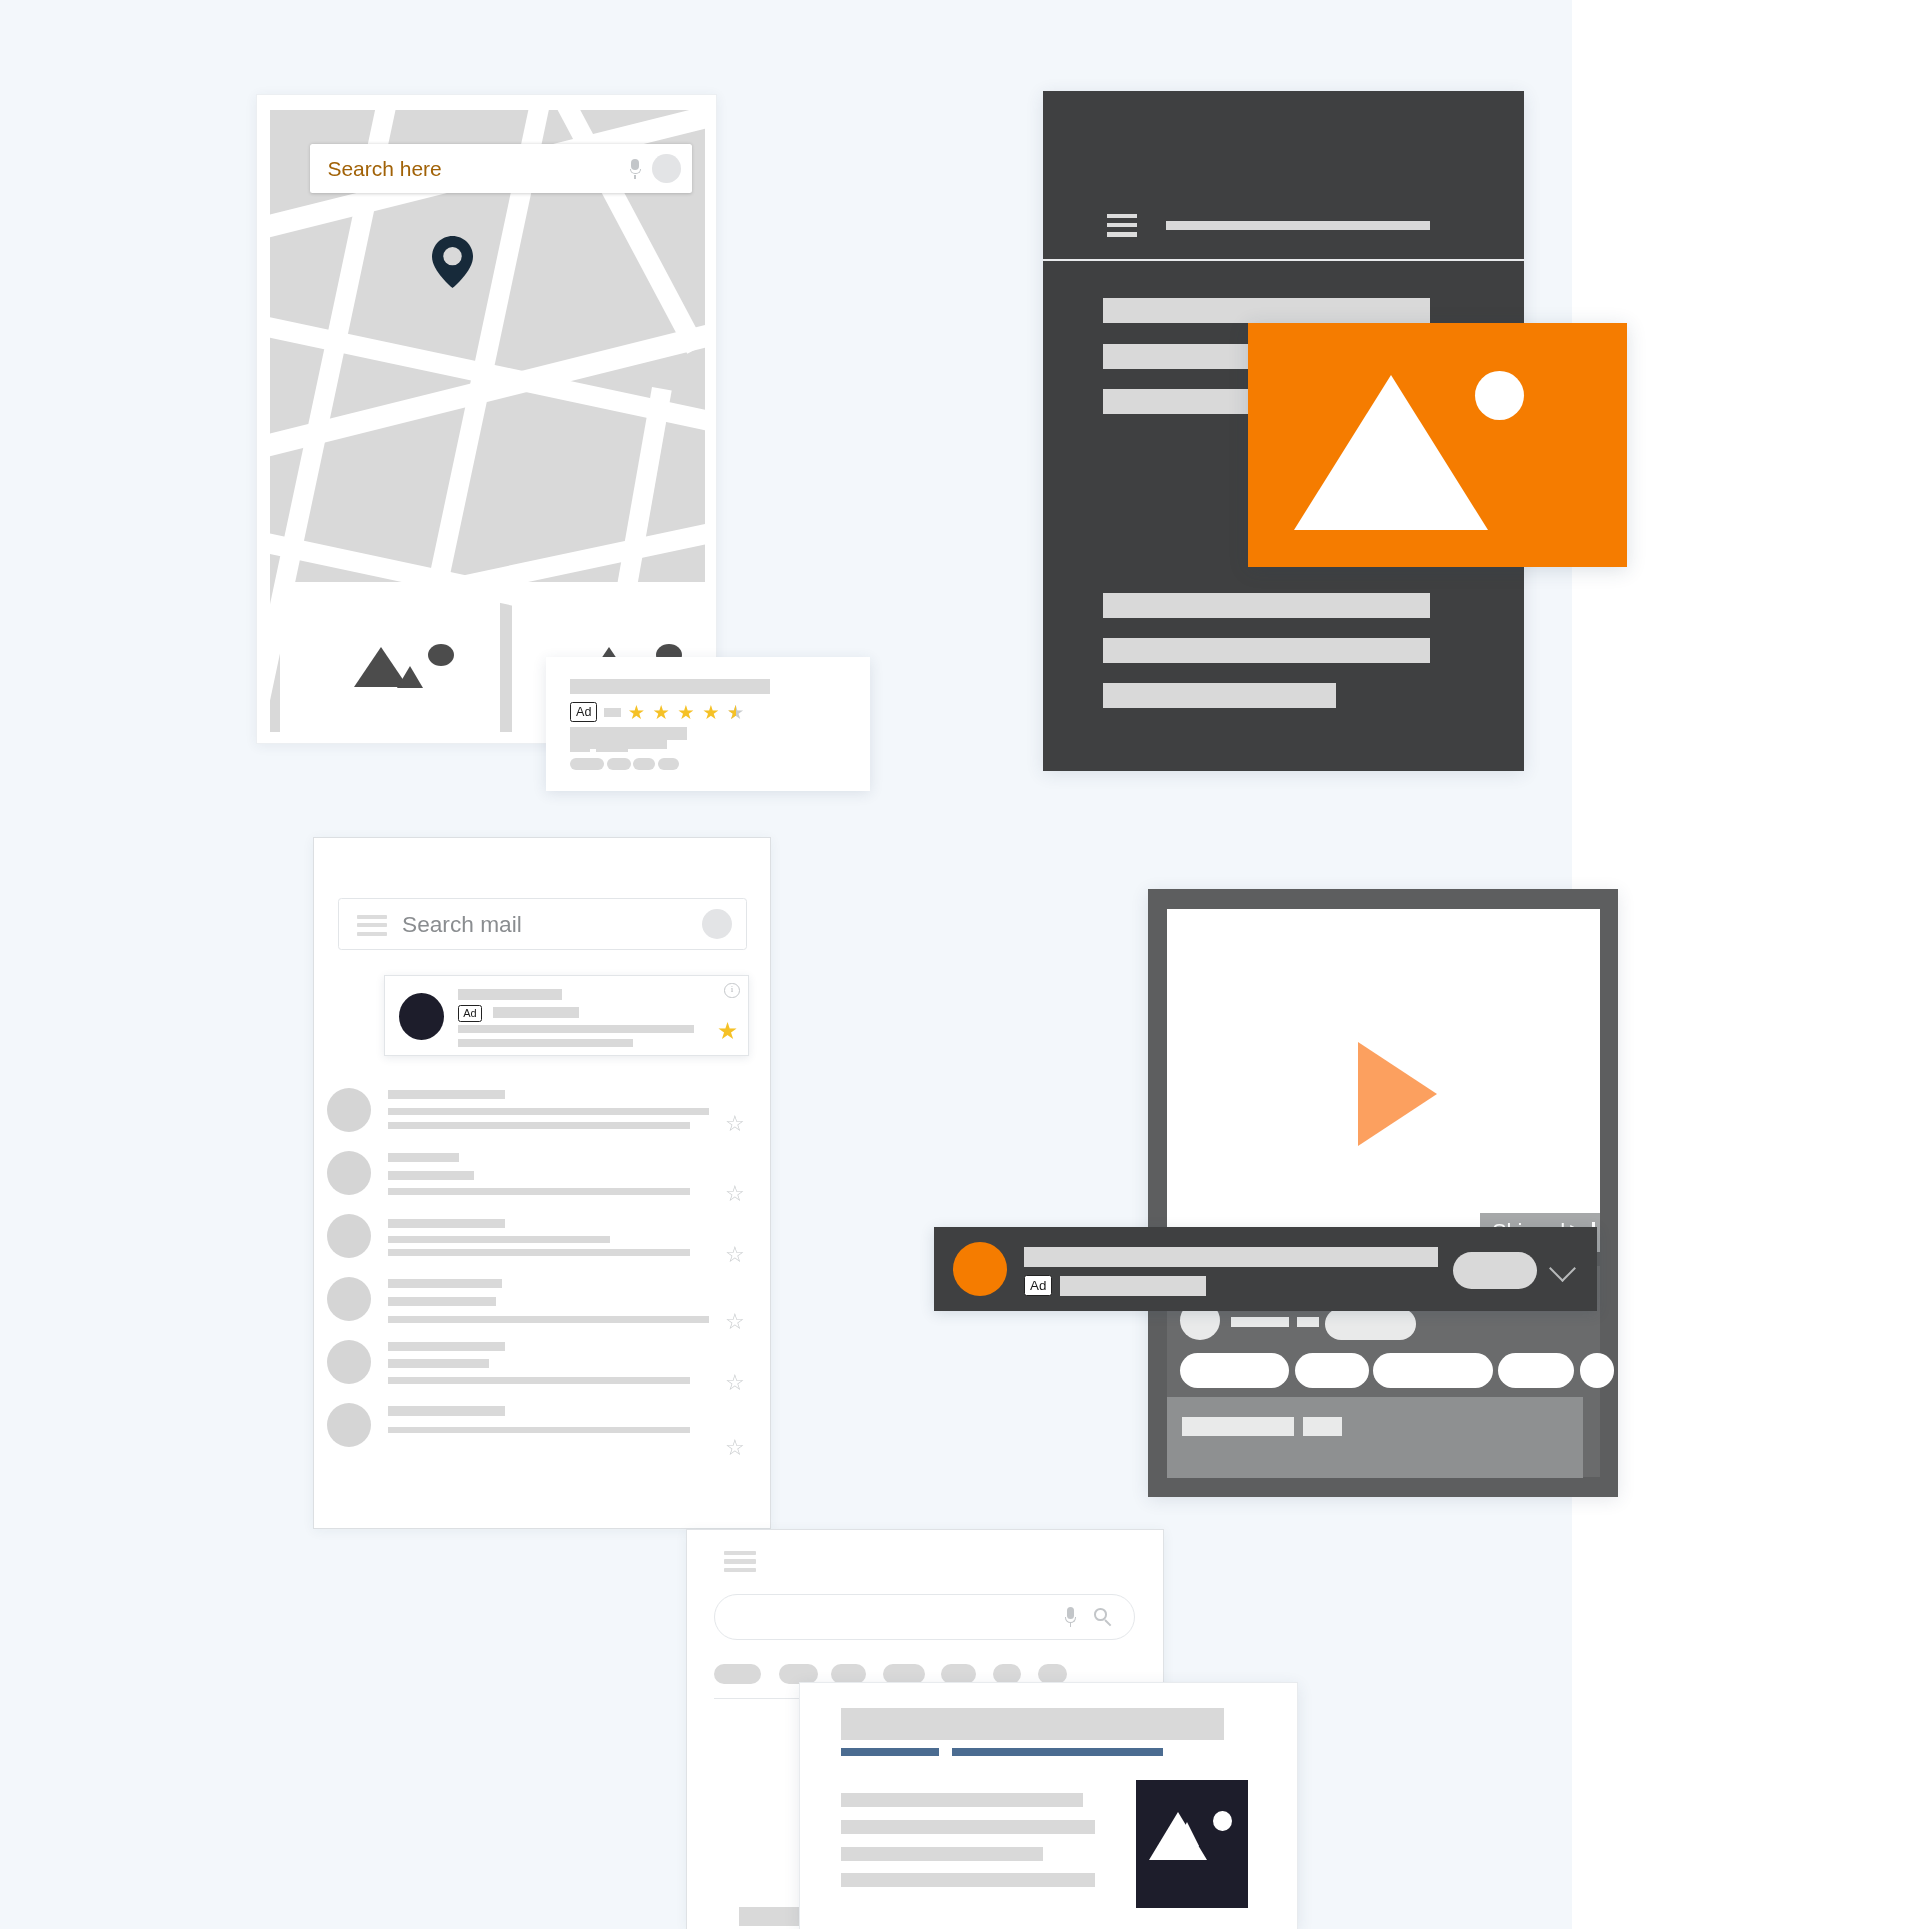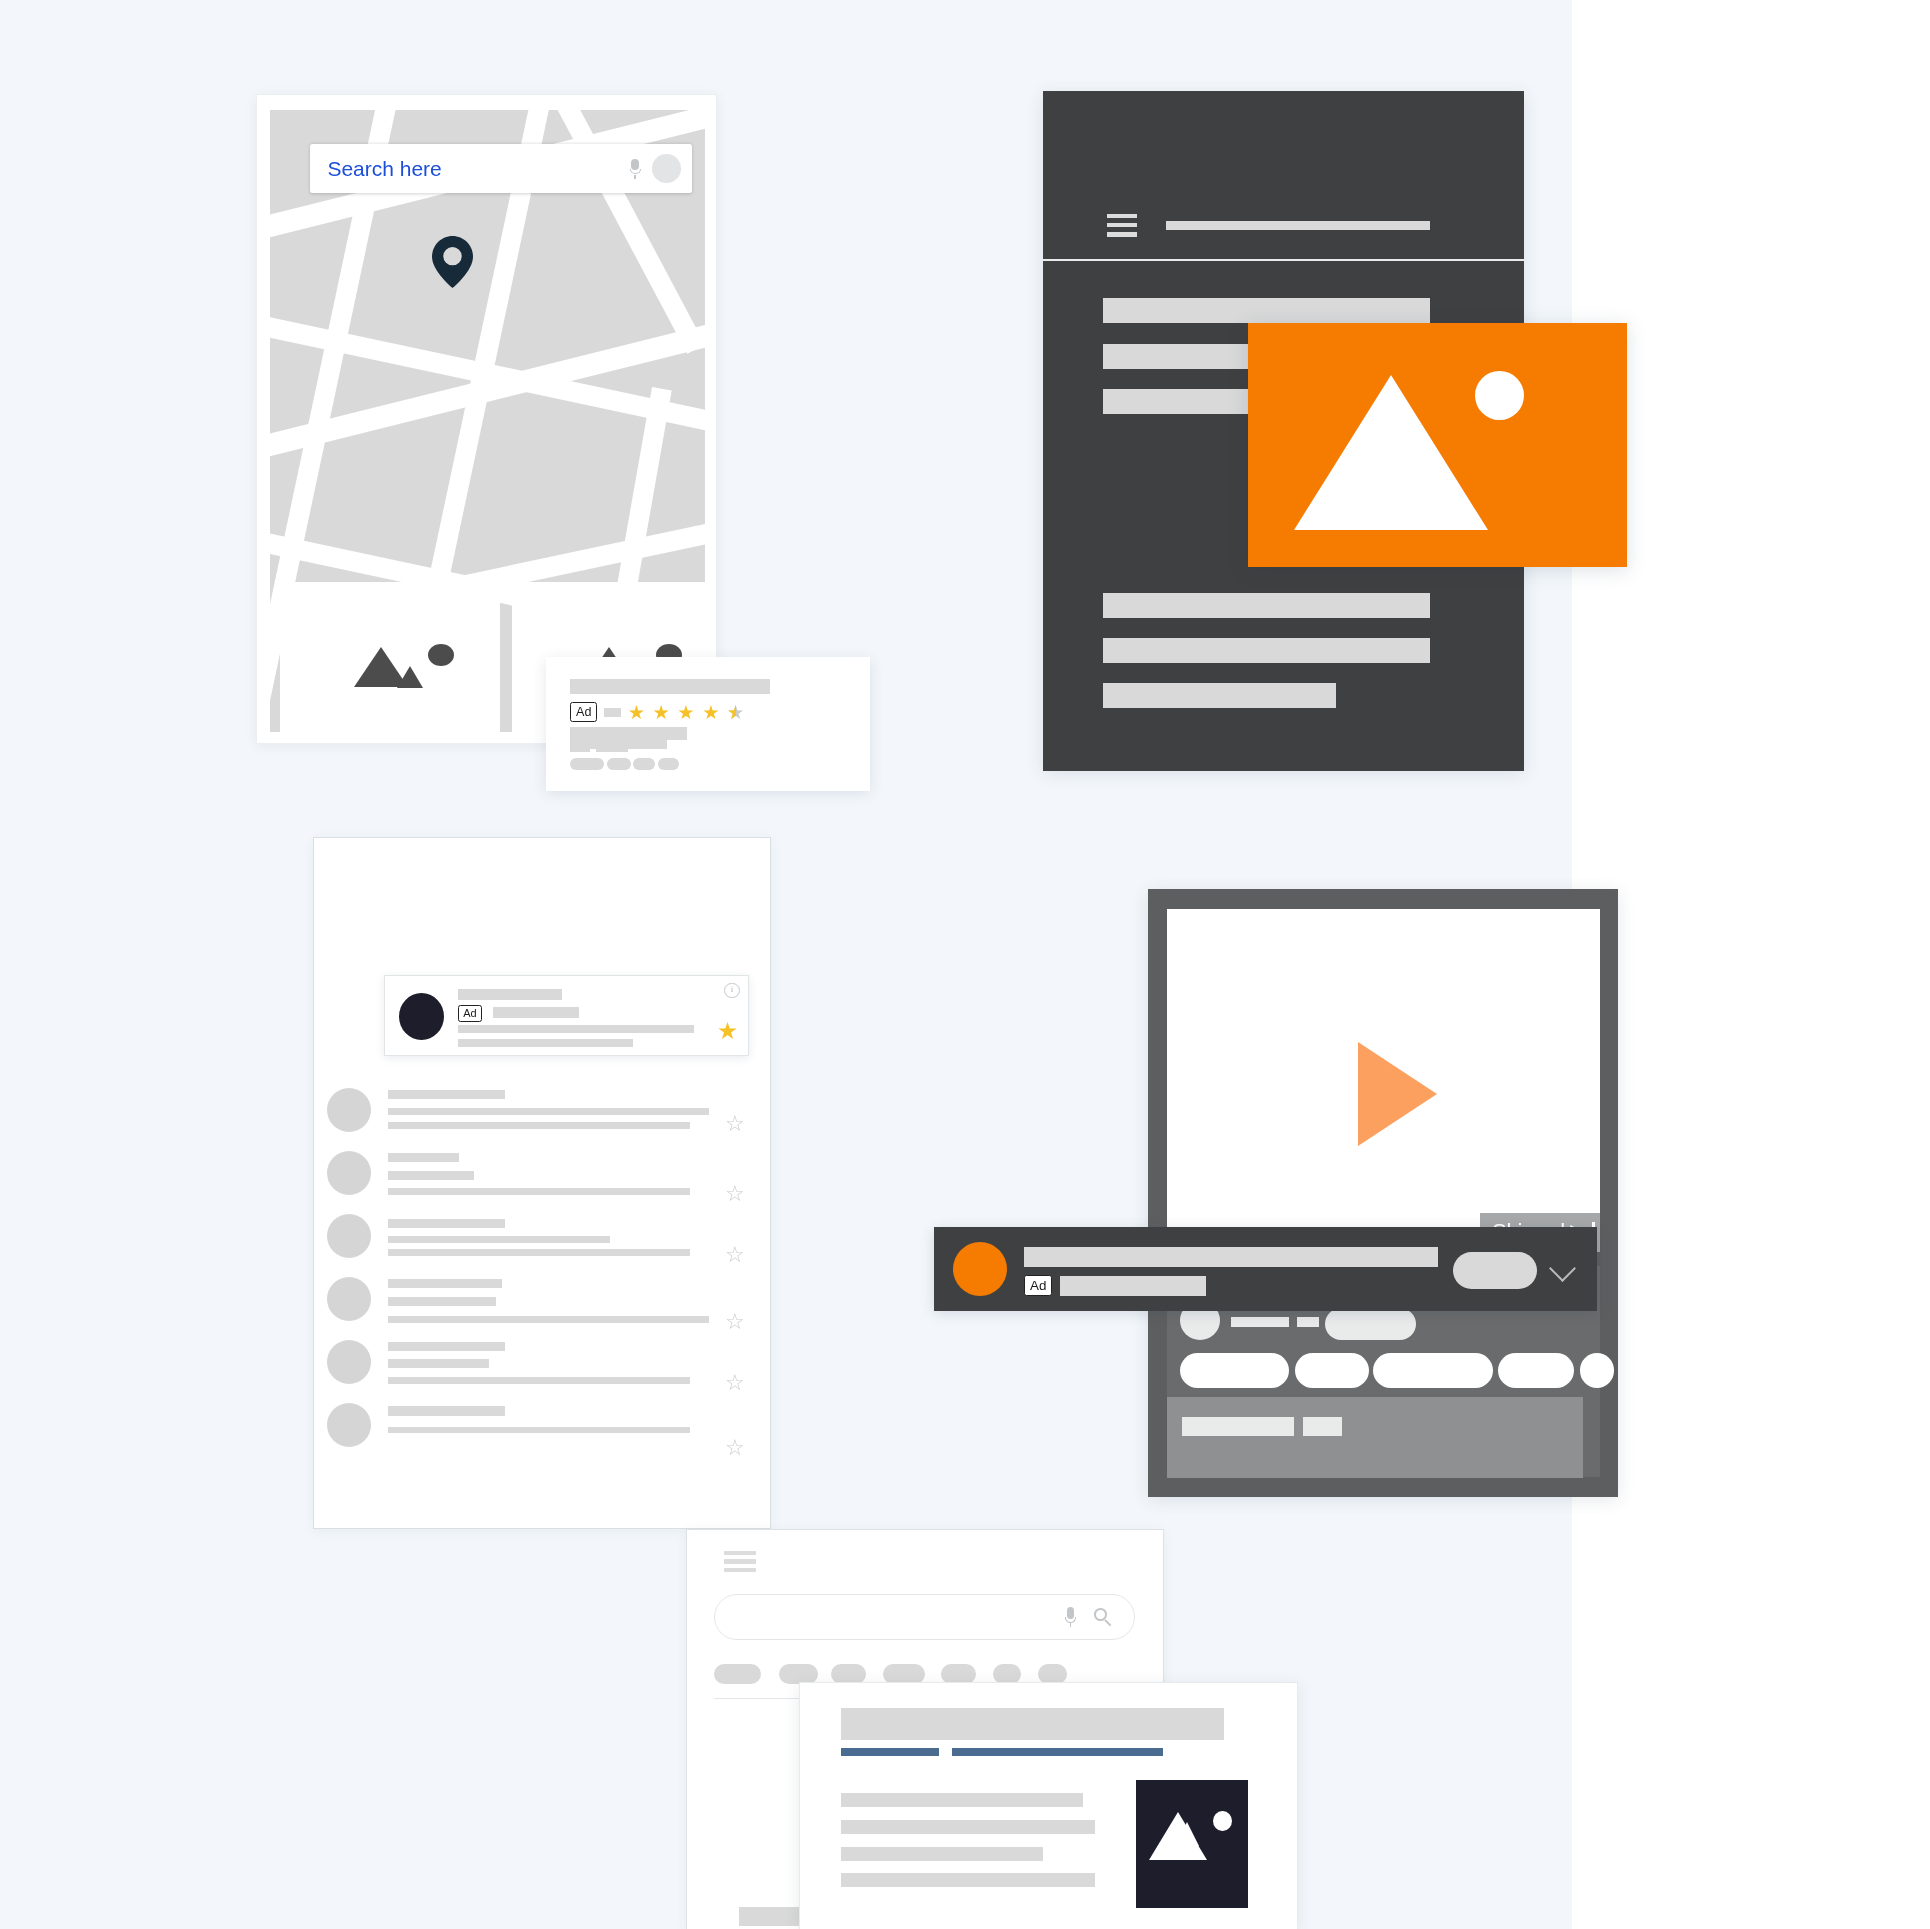--- a/index.html
+++ b/index.html
@@ -21,21 +21,21 @@
     background:#ffffff;border:0.8px solid #eceff2;box-sizing:border-box;
     box-shadow:0 1.7px 11.7px rgba(40,60,90,.07);
   }
   #map-canvas{position:absolute;left:13.4px;top:15px;width:435px;height:622px;background:#d9d9d9;overflow:hidden;}
   .road{position:absolute;background:#ffffff;transform-origin:left top;}
   #map-search{
     position:absolute;left:40px;top:34px;width:382px;height:49px;background:#fff;
     border-radius:2.5px;box-shadow:0 0.8px 3.4px rgba(0,0,0,.18);
     display:flex;align-items:center;padding:0 11.7px 0 17px;box-sizing:border-box;
   }
-  #map-search .ph{color:#1d4ed8;font-size:21px;flex:1;}
+  #map-search .ph{color:#a16207;font-size:21px;flex:1;}
   .mic{width:11px;height:20px;position:relative;display:inline-block;}
   .mic .cap{position:absolute;left:1.7px;top:0;width:7.6px;height:11.7px;border-radius:4.2px;background:#c3c6c9;}
   .mic .arc{position:absolute;left:0;top:10px;width:11px;height:5.9px;border:1.7px solid #c3c6c9;border-top:none;border-radius:0 0 6.7px 6.7px;box-sizing:border-box;}
   .mic .stem{position:absolute;left:4.6px;top:16px;width:1.7px;height:4.2px;background:#c3c6c9;}
   .avatar-circ{width:28.5px;height:28.5px;border-radius:50%;background:#e3e4e6;margin-left:11.7px;}
   #map-pin{position:absolute;left:162px;top:126px;width:41px;height:52px;}
   .mapcard{position:absolute;background:#fff;}
   .mtri{position:absolute;width:0;height:0;border-left:27px solid transparent;border-right:27px solid transparent;border-bottom:40px solid #4c4c4c;}
   .mtri.s{border-left-width:13.4px;border-right-width:13.4px;border-bottom-width:22px;}
   .mdot{position:absolute;border-radius:50%;background:#4c4c4c;}
@@ -250,20 +250,29 @@
   <div class="bar" style="left:60px;top:592px;width:233px;height:25px;"></div>
 </div>
 
 <div id="orange-banner">
   <span class="wtri" style="left:46px;top:52px;"></span>
   <span class="wtri s" style="left:128px;top:86px;"></span>
   <span class="wdot" style="left:227px;top:48px;width:49px;height:49px;"></span>
 </div>
 
 <div id="mail-panel">
+  <div id="mail-search">
+    <span class="hamb2">
+        <i></i>
+        <i></i>
+        <i></i>
+      </span>
+    <span class="ph">Search mail</span>
+    <span class="avatar-circ" style="margin-left:0;width:30px;height:30px;"></span>
+  </div>
 
   <div id="mail-ad">
     <span class="mail-av-dark"></span>
     <span class="info-i">i</span>
     <span class="bar" style="left:73px;top:13.4px;width:104px;height:11px;"></span>
     <span class="adtag" style="position:absolute;left:73px;top:29px;font-size:11px;padding:1.7px 4.2px 2.5px;">Ad</span>
     <span class="bar" style="left:108px;top:31px;width:86px;height:11px;"></span>
     <span class="bar" style="left:73px;top:49px;width:236px;height:8.4px;"></span>
     <span class="bar" style="left:73px;top:63px;width:175px;height:8.4px;"></span>
     <span style="position:absolute;right:10px;top:44px;color:#f5c126;font-size:23.5px;line-height:1;">★</span>

